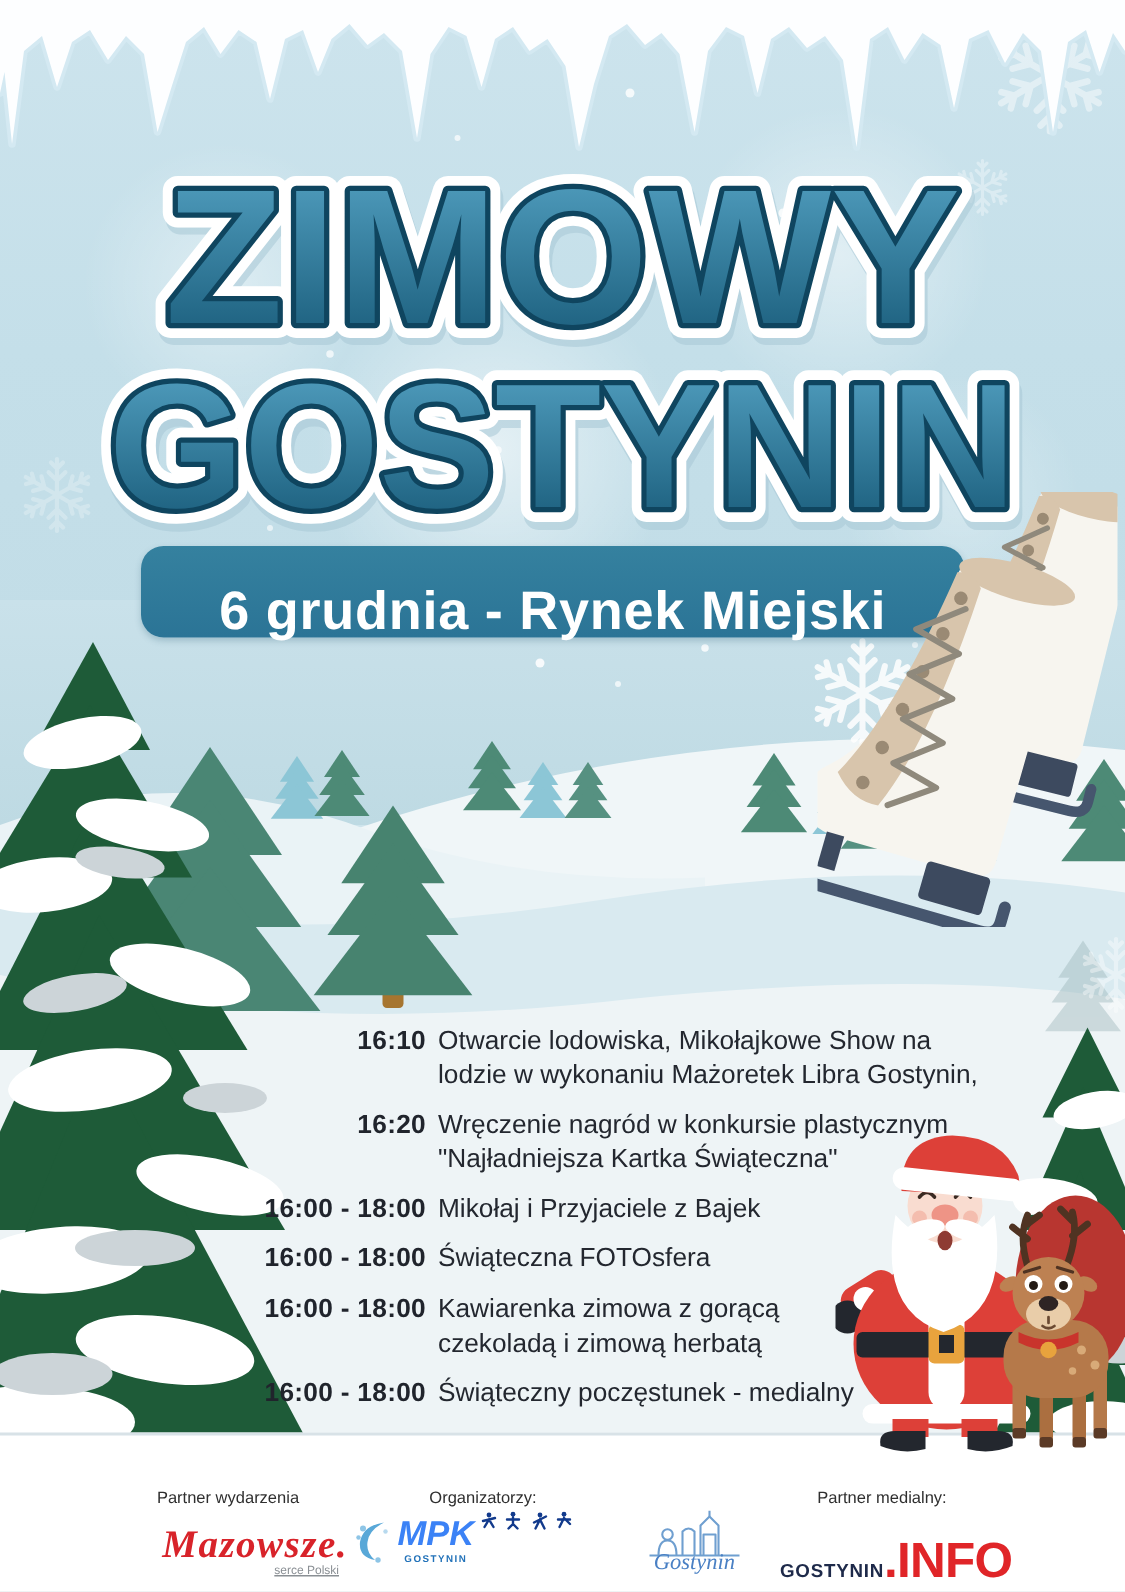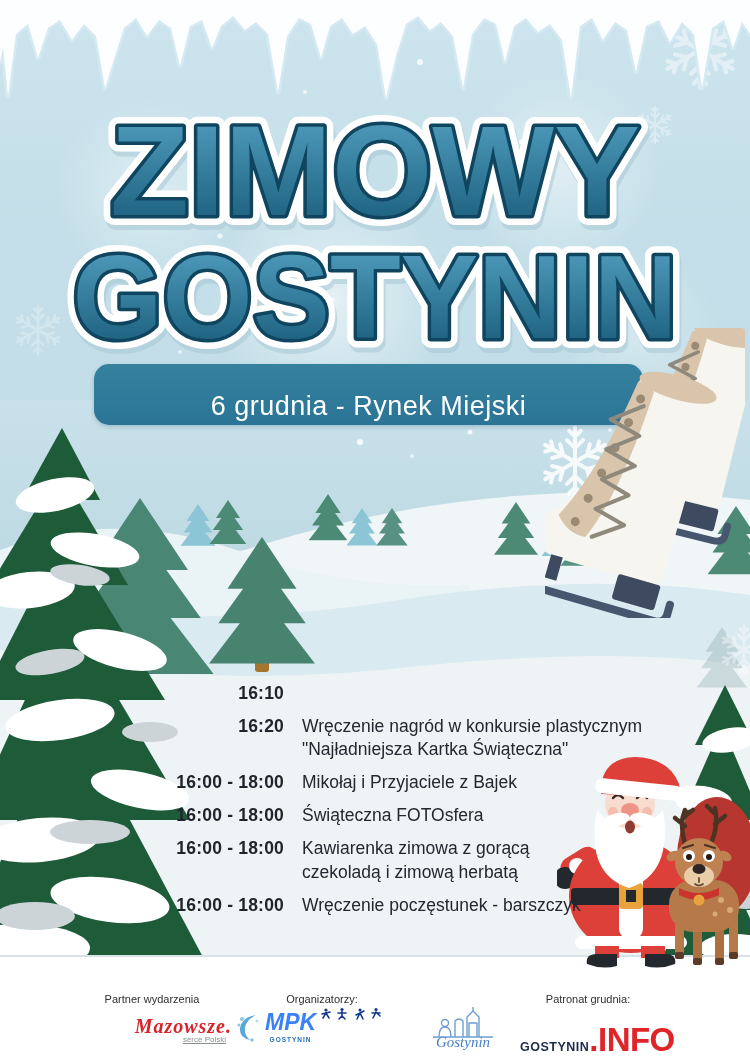--- a/index.html
+++ b/index.html
@@ -17,34 +17,34 @@
   
   .title-svg{left:0;top:96px;z-index:10;}
   .title-txt{font-family:"Liberation Sans",sans-serif;font-weight:bold;}
   
   .banner{
     left:94px;top:364px;width:549px;height:61px;z-index:10;
     background:linear-gradient(180deg,#35819f,#2b7496);
     border-radius:15px;display:flex;align-items:center;justify-content:center;
     box-shadow:0 2px 4px rgba(40,90,115,.25);
   }
-  .banner span{color:#ffffff;font-size:27px;font-weight:normal;letter-spacing:.5px;margin-top:24px;}
+  .banner span{color:#ffffff;font-size:36px;font-weight:bold;letter-spacing:.5px;margin-top:24px;}
   
   .schedule{left:162px;top:682px;width:520px;z-index:14;display:flex;flex-direction:column;gap:10px;}
-  .sch-row{display:grid;grid-template-columns:122px 1fr;column-gap:18px;}
+  .sch-row{display:grid;grid-template-columns:122px 1fr;column-gap:8px;}
   .sch-time{font-weight:bold;text-align:right;font-size:17.5px;color:#20242c;line-height:1.32;letter-spacing:.2px;}
   .sch-desc{font-size:17.5px;color:#23272f;white-space:pre-line;line-height:1.32;max-width:400px;}
   
   .footer{left:0;top:955px;width:750px;height:106px;background:#ffffff;z-index:12;border-top:2px solid #d8e2e7;}
   .f-note{position:absolute;top:8px;left:0;width:100%;text-align:center;font-size:17px;color:#1f1f1f;}
   .f-label{position:absolute;top:36px;transform:translateX(-50%);font-size:11px;color:#2f2f2f;}
   .f-label.l1{left:152px;} .f-label.l2{left:322px;} .f-label.l3{left:588px;}
   .logo{position:absolute;display:flex;flex-direction:column;align-items:center;}
   .logo-mazowsze{left:92px;top:58px;width:140px;align-items:flex-end;}
-  .mz-text{font-family:"Liberation Serif",serif;font-style:italic;font-weight:bold;font-size:20px;color:#d8232a;letter-spacing:1px;}
+  .mz-text{font-family:"Liberation Serif",serif;font-style:italic;font-weight:bold;font-size:26px;color:#d8232a;letter-spacing:1px;}
   .mz-tag{font-size:8px;color:#8a8f94;margin-top:-3px;margin-right:6px;text-decoration:underline;}
   .logo-mpk{left:236px;top:54px;flex-direction:row;align-items:center;gap:3px;}
   .mpk-col{display:flex;flex-direction:column;align-items:center;}
   .mpk-text{font-size:23px;font-weight:bold;font-style:italic;color:#3b82f6;line-height:1;}
   .mpk-sub{font-size:6.5px;font-weight:bold;color:#2272b9;letter-spacing:1px;margin-top:2px;}
   .logo-mosir{left:316px;top:50px;width:70px;gap:44px;}
   .mosir-text{font-size:19px;font-weight:bold;color:#123a8c;line-height:1;letter-spacing:.5px;}
   .mosir-sub{font-size:6px;font-weight:bold;color:#123a8c;letter-spacing:2px;margin-top:2px;}
   .logo-gostynin{left:428px;top:50px;width:70px;}
   .gos-text{font-family:"Liberation Serif",serif;font-style:italic;font-size:15px;color:#4a80c4;margin-top:-7px;}
@@ -244,20 +244,22 @@
         <path d="M6,244 Q-4,236 2,220" fill="none" stroke="#46566e" stroke-width="7" stroke-linecap="round"></path>
       </g>
     </defs>
     <use href="#skateA" transform="translate(62,-14) scale(.88) rotate(14 80 130)"></use>
     <use href="#skateA" transform="translate(-8,34) rotate(16 80 130)"></use>
   </svg>
 
   <div class="abs schedule">
     <div class="sch-row">
       <div class="sch-time">16:10</div>
+      <div class="sch-desc">Otwarcie lodowiska, Mikołajkowe Show na
+lodzie w wykonaniu Mażoretek Libra Gostynin,</div>
     </div>
     <div class="sch-row">
       <div class="sch-time">16:20</div>
       <div class="sch-desc">Wręczenie nagród w konkursie plastycznym
 "Najładniejsza Kartka Świąteczna"</div>
     </div>
     <div class="sch-row">
       <div class="sch-time">16:00 - 18:00</div>
       <div class="sch-desc">Mikołaj i Przyjaciele z Bajek</div>
     </div>
@@ -265,28 +267,28 @@
       <div class="sch-time">16:00 - 18:00</div>
       <div class="sch-desc">Świąteczna FOTOsfera</div>
     </div>
     <div class="sch-row">
       <div class="sch-time">16:00 - 18:00</div>
       <div class="sch-desc">Kawiarenka zimowa z gorącą
 czekoladą i zimową herbatą</div>
     </div>
     <div class="sch-row">
       <div class="sch-time">16:00 - 18:00</div>
-      <div class="sch-desc">Wręczenie poczęstunek - barszczyk</div>
+      <div class="sch-desc">Świąteczny poczęstunek - medialny</div>
     </div>
   </div>
 
   <div class="abs footer">
     <span class="f-label l1">Partner wydarzenia</span>
     <span class="f-label l2">Organizatorzy:</span>
-    <span class="f-label l3">Patronat grudnia:</span>
+    <span class="f-label l3">Partner medialny:</span>
 
     <div class="logo logo-mazowsze">
       <span class="mz-text">Mazowsze.</span>
       <span class="mz-tag">serce Polski</span>
     </div>
 
     <div class="logo logo-mpk">
       <svg width="26" height="32" viewBox="0 0 26 32">
         <path d="M20,4 Q6,6 4,17 Q3,27 14,29 Q8,24 9,17 Q10,9 20,4 Z" fill="#59a8d8"></path>
         <circle cx="6" cy="8" r="2" fill="#8ec5e6"></circle>

